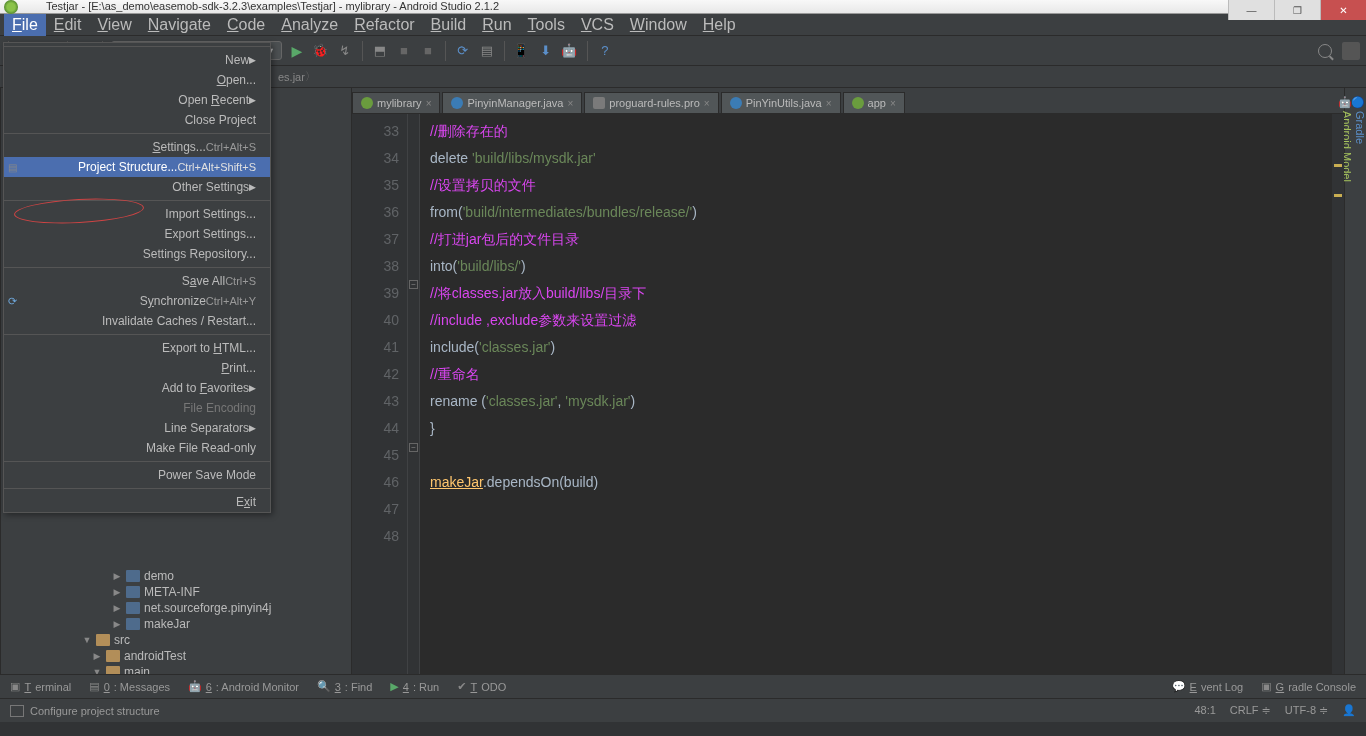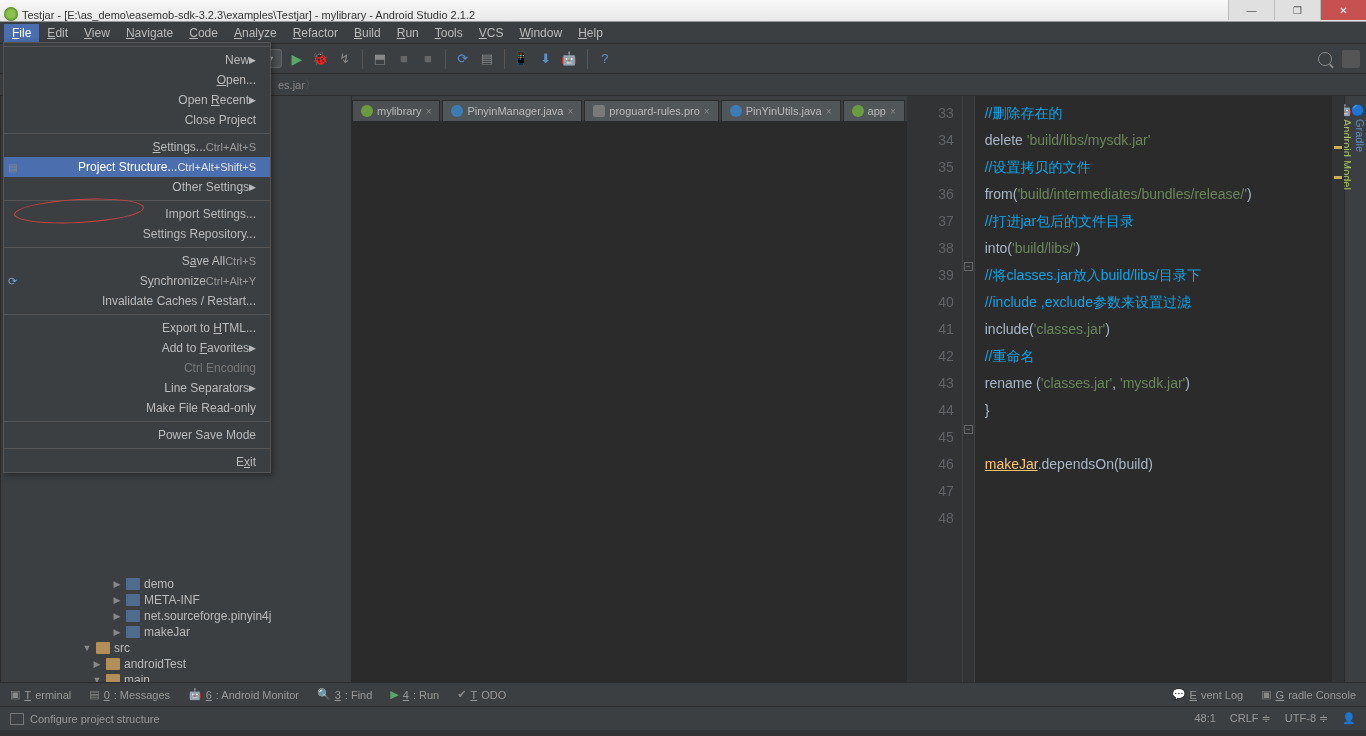--- a/index.html
+++ b/index.html
@@ -1,23 +1,23 @@
 <!DOCTYPE html>
 <html><head>
 <meta charset="utf-8">
 <style>
 * { margin:0; padding:0; box-sizing:border-box; font-family:"Segoe UI",Arial,sans-serif; }
 body { background:#313335; color:#bbb; font-size:12px; overflow:hidden; width:1366px; height:736px; position:relative; }
-.titlebar { height:22px; background:linear-gradient(#f8f8f8,#e8e8e8); display:flex; align-items:flex-end; padding:0 4px; color:#333; font-size:11px; border-bottom:1px solid #999; position:relative; }
+.titlebar { height:14px; background:linear-gradient(#f8f8f8,#e8e8e8); display:flex; align-items:flex-start; padding:0 4px; color:#333; font-size:11px; border-bottom:1px solid #999; position:relative;gap:24px; }
 .tb-icon { width:14px; height:14px; background:radial-gradient(circle,#8bc34a 40%,#558b2f 70%); border-radius:50%; margin-right:4px; }
 .win-ctrl { position:absolute; right:0; top:0; display:flex; }
 .win-btn { width:46px; height:20px; display:flex; align-items:center; justify-content:center; font-size:10px; color:#555; background:#e0e0e0; border-left:1px solid #bbb;}
 .win-btn.close { background:#c75050; color:#fff; }
 .menubar { height:22px; background:#3c3f41; display:flex; align-items:center; padding:0 4px; border-bottom:1px solid #2b2b2b; }
-.menu-item { padding:2px 8px; color:#bbb; font-size:12px; }
+.menu-item { padding:2px 8px; color:#bbb; font-size:16px; }
 .menu-item u { text-decoration:underline; }
 .menu-item.open { background:#4b6eaf; color:#fff; }
 .toolbar { height:30px; background:#3c3f41; display:flex; align-items:center; padding:0 6px; gap:8px; border-bottom:1px solid #2b2b2b; justify-content:space-between;}
 .tb-left { display:flex; align-items:center; gap:6px; }
 .tb-sep { width:1px; height:20px; background:#555; margin:0 2px; }
 .tb-glyph { width:18px; height:18px; display:flex; align-items:center; justify-content:center; color:#888; font-size:13px;}
 .config { background:#4c5052; border:1px solid #666; padding:2px 6px; border-radius:3px; color:#bbb; display:flex; align-items:center; gap:4px; font-size:11px;}
 .config .caret { font-size:9px; }
 .play { color:#59a869; font-size:14px;}
 .bug { color:#888; }
@@ -27,34 +27,34 @@
 .left-gutter .gt { display:flex; align-items:center; gap:4px;}
 .left-gutter .star { color:#f9a825; transform:rotate(180deg);}
 .project-panel { width:330px; background:#3c3f41; border-right:1px solid #2b2b2b; position:relative; overflow:hidden;}
 .tree { padding-top:480px; }
 .tree-row { display:flex; align-items:center; padding:1px 0 1px 90px; font-size:12px; color:#bbb; gap:4px;}
 .tree-row .arr { color:#888; font-size:9px; width:10px; text-align:center;}
 .tree-row .fold { width:14px; height:12px; background:#b28e59; border-radius:1px; position:relative;}
 .tree-row .fold.pkg { background:#4e6b8c; }
 .tree-row.d1 { padding-left:70px;}
 .tree-row.d0 { padding-left:60px;}
-.editor-area { flex:1; background:#2b2b2b; display:flex; }
+.editor-area { flex:1; background:#2b2b2b; display:flex; flex-direction:column; }
 .tabs { height:26px; background:#3c3f41; display:flex; align-items:flex-end; border-bottom:1px solid #2b2b2b;}
 .tab { padding:4px 8px; background:#515658; color:#bbb; font-size:11px; border:1px solid #2b2b2b; border-bottom:none; margin-right:2px; display:flex; align-items:center; gap:4px;}
 .tab.active { background:#4c5052; }
 .tab .ic { width:12px; height:12px; border-radius:50%; background:#6a9c3e; display:inline-block;}
 .tab .ic.java { background:#3b7cb5;}
 .tab .ic.txt { background:#7a7a7a; border-radius:2px;}
 .tab .x { color:#888; font-size:10px;}
 .editor { flex:1; display:flex; font-family:Consolas,monospace; font-size:14px; position:relative;}
 .gutter { width:56px; background:#313335; text-align:right; padding:4px 8px 0 0; color:#606366; line-height:27px; border-right:1px solid #404244;}
 .fold-col { width:12px; background:#313335; border-right:1px solid #404244; position:relative;}
 .fold-box { position:absolute; left:1px; width:9px; height:9px; border:1px solid #666; color:#888; font-size:8px; line-height:7px; text-align:center;}
 .code { flex:1; padding:4px 0 0 10px; line-height:27px; color:#a9b7c6;}
-.code .cm { color:#0ea5e9;}
+.code .cm { color:#d946ef;}
 .code .str { color:#6a8759;}
 .code .fn { color:#ffc66d;}
 .code .uline { text-decoration:underline;}
 .right-gutter { width:22px; background:#3c3f41; border-left:1px solid #2b2b2b; writing-mode:vertical-rl; font-size:11px; color:#999; display:flex; flex-direction:column; justify-content:space-between; padding:8px 0;}
 .right-gutter .g-ic { display:flex; align-items:center; gap:2px; color:#5b8fc9;}
 .err-strip { width:12px; background:#313335; position:relative;}
 .err-mark { position:absolute; right:2px; width:8px; height:3px; background:#c9ae52;}
 .bottom-bar { height:24px; background:#3c3f41; border-top:1px solid #2b2b2b; display:flex; align-items:center; padding:0 10px; gap:18px; font-size:11px; color:#999; justify-content:space-between;}
 .bottom-bar .bb-l { display:flex; gap:18px; align-items:center;}
 .bottom-bar .bb-r { display:flex; gap:18px; align-items:center;}
@@ -329,45 +329,51 @@
     </div>
     <div class="dd-row">
       <span>Other Settings</span>
       <span class="sub">▶</span>
     </div>
     <div class="dd-sep"></div>
     <div class="dd-row">
       <span>Import Settings...</span>
     </div>
     <div class="dd-row">
+      <span>Export Settings...</span>
+    </div>
+    <div class="dd-row">
       <span>Settings Repository...</span>
     </div>
     <div class="dd-sep"></div>
     <div class="dd-row">
       <span>S<u>a</u>ve All</span>
       <span class="sc">Ctrl+S</span>
     </div>
     <div class="dd-row">
       <span class="ic-sync">⟳</span>
       <span>S<u>y</u>nchronize</span>
       <span class="sc">Ctrl+Alt+Y</span>
     </div>
     <div class="dd-row">
       <span>Invalidate Caches / Restart...</span>
     </div>
     <div class="dd-sep"></div>
     <div class="dd-row">
       <span>Export to <u>H</u>TML...</span>
     </div>
     <div class="dd-row">
+      <span><u>P</u>rint...</span>
+    </div>
+    <div class="dd-row">
       <span>Add to <u>F</u>avorites</span>
       <span class="sub">▶</span>
     </div>
     <div class="dd-row dis">
-      <span>Ctrl Encoding</span>
+      <span>File Encoding</span>
     </div>
     <div class="dd-row">
       <span>Line Separators</span>
       <span class="sub">▶</span>
     </div>
     <div class="dd-row">
       <span>Make File Read-only</span>
     </div>
     <div class="dd-sep"></div>
     <div class="dd-row">

